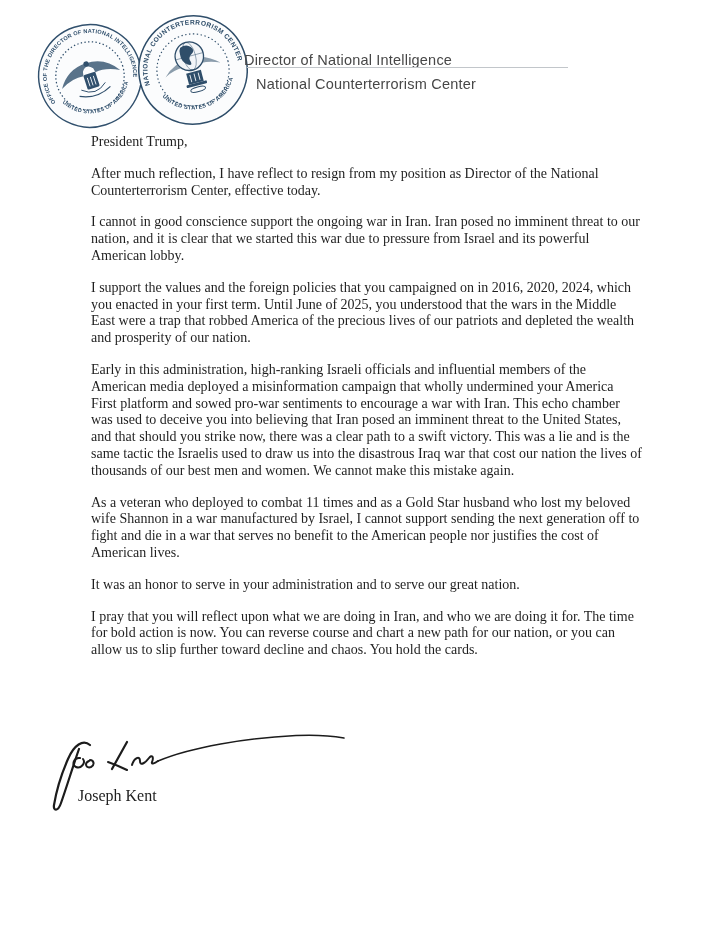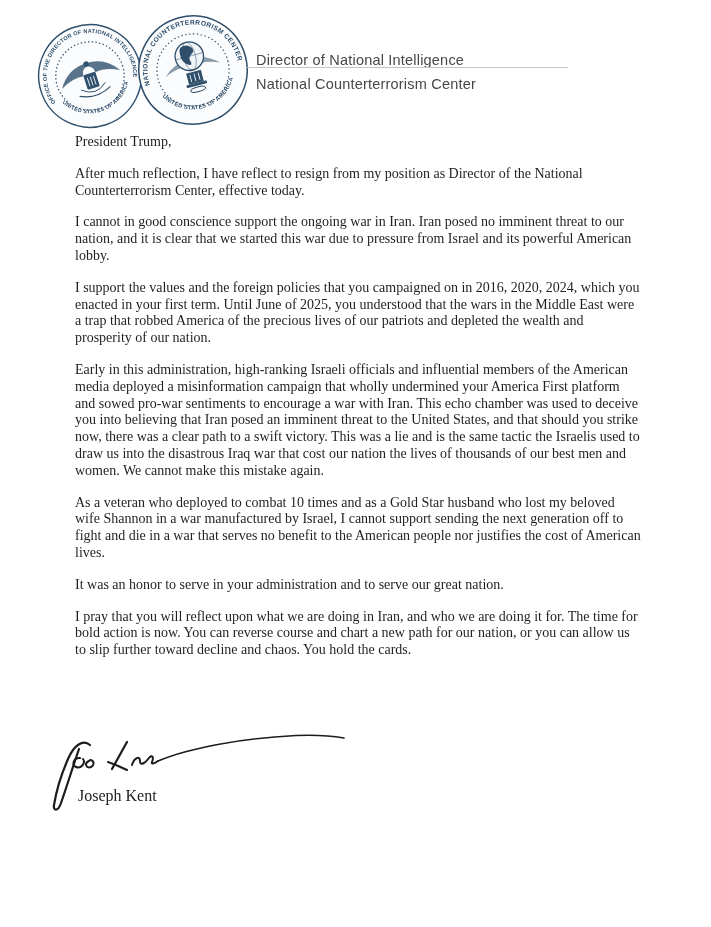--- a/index.html
+++ b/index.html
@@ -6,37 +6,37 @@
   .page {
     position:relative; width:711px; height:927px;
     background:#ffffff; overflow:hidden;
     font-family:"Liberation Serif", serif; color:#1f1f1f;
   }
   
   .seal { position:absolute; }
   .seal-odni { left:36px; top:22px; width:108px; height:108px; transform:rotate(-18deg); }
   .seal-nctc { left:136px; top:13px; width:114px; height:114px; transform:rotate(-15deg); }
   .header-text {
-    position:absolute; left:256px; top:48px;
+    position:absolute; left:244px; top:48px;
     font-family:"Liberation Sans", sans-serif; color:#474747;
     font-size:14.5px; letter-spacing:0.2px; line-height:24px;
   }
   .header-rule {
     position:absolute; left:247px; top:67px; width:321px; height:1px;
     background:#c2c6ca;
   }
   .header-line2 { position:absolute; left:256px; top:76px;
     font-family:"Liberation Sans", sans-serif; color:#474747;
     font-size:14.5px; letter-spacing:0.2px; }
   
   .body-text {
     position:absolute; left:75px; top:134px; width:567px;
     font-size:14px; line-height:16.8px; text-align:left;
   }
-  .body-text p { margin:0 0 15px 0; }
+  .body-text p { margin:0 0 15px 16px; }
   
   .signature-svg { position:absolute; left:46px; top:729px; width:305px; height:84px; }
   .signatory {
     position:absolute; left:78px; top:787px;
     font-size:16px; line-height:17px;
   }
 </style>
 </head>
 <body>
 
@@ -98,21 +98,21 @@
   <div class="header-text">Director of National Intelligence</div>
   <div class="header-rule"></div>
   <div class="header-line2">National Counterterrorism Center</div>
 
   <div class="body-text">
     <p>President Trump,</p>
     <p>After much reflection, I have reflect to resign from my position as Director of the National Counterterrorism Center, effective today.</p>
     <p>I cannot in good conscience support the ongoing war in Iran. Iran posed no imminent threat to our nation, and it is clear that we started this war due to pressure from Israel and its powerful American lobby.</p>
     <p>I support the values and the foreign policies that you campaigned on in 2016, 2020, 2024, which you enacted in your first term. Until June of 2025, you understood that the wars in the Middle East were a trap that robbed America of the precious lives of our patriots and depleted the wealth and prosperity of our nation.</p>
     <p>Early in this administration, high-ranking Israeli officials and influential members of the American media deployed a misinformation campaign that wholly undermined your America First platform and sowed pro-war sentiments to encourage a war with Iran. This echo chamber was used to deceive you into believing that Iran posed an imminent threat to the United States, and that should you strike now, there was a clear path to a swift victory. This was a lie and is the same tactic the Israelis used to draw us into the disastrous Iraq war that cost our nation the lives of thousands of our best men and women. We cannot make this mistake again.</p>
-    <p>As a veteran who deployed to combat 10 times and as a Gold Star husband who lost my beloved wife Shannon in a war manufactured by Israel, I cannot support sending the next generation off to fight and die in a war that serves no benefit to the American people nor justifies the cost of American lives.</p>
+    <p>As a veteran who deployed to combat 11 times and as a Gold Star husband who lost my beloved wife Shannon in a war manufactured by Israel, I cannot support sending the next generation off to fight and die in a war that serves no benefit to the American people nor justifies the cost of American lives.</p>
     <p>It was an honor to serve in your administration and to serve our great nation.</p>
     <p>I pray that you will reflect upon what we are doing in Iran, and who we are doing it for. The time for bold action is now. You can reverse course and chart a new path for our nation, or you can allow us to slip further toward decline and chaos. You hold the cards.</p>
   </div>
 
   <svg class="signature-svg" viewBox="0 0 305 84">
     <g fill="none" stroke="#1c1c1c" stroke-linecap="round" stroke-linejoin="round">
       <path stroke-width="2.2" d="M44,16 C37,10 28,16 22,30 C15,46 10,64 8,76 C7,82 12,83 15,74 C20,60 28,34 33,20"></path>
       <path stroke-width="2" d="M34,29 C28,28 25,36 30,38 C35,40 40,34 37,30 M43,32 C38,34 40,40 45,38 C49,36 48,31 44,31"></path>
       <path stroke-width="2.2" d="M66,40 L81,13"></path>
       <path stroke-width="2" d="M62,33 C68,35 75,38 81,41"></path>

